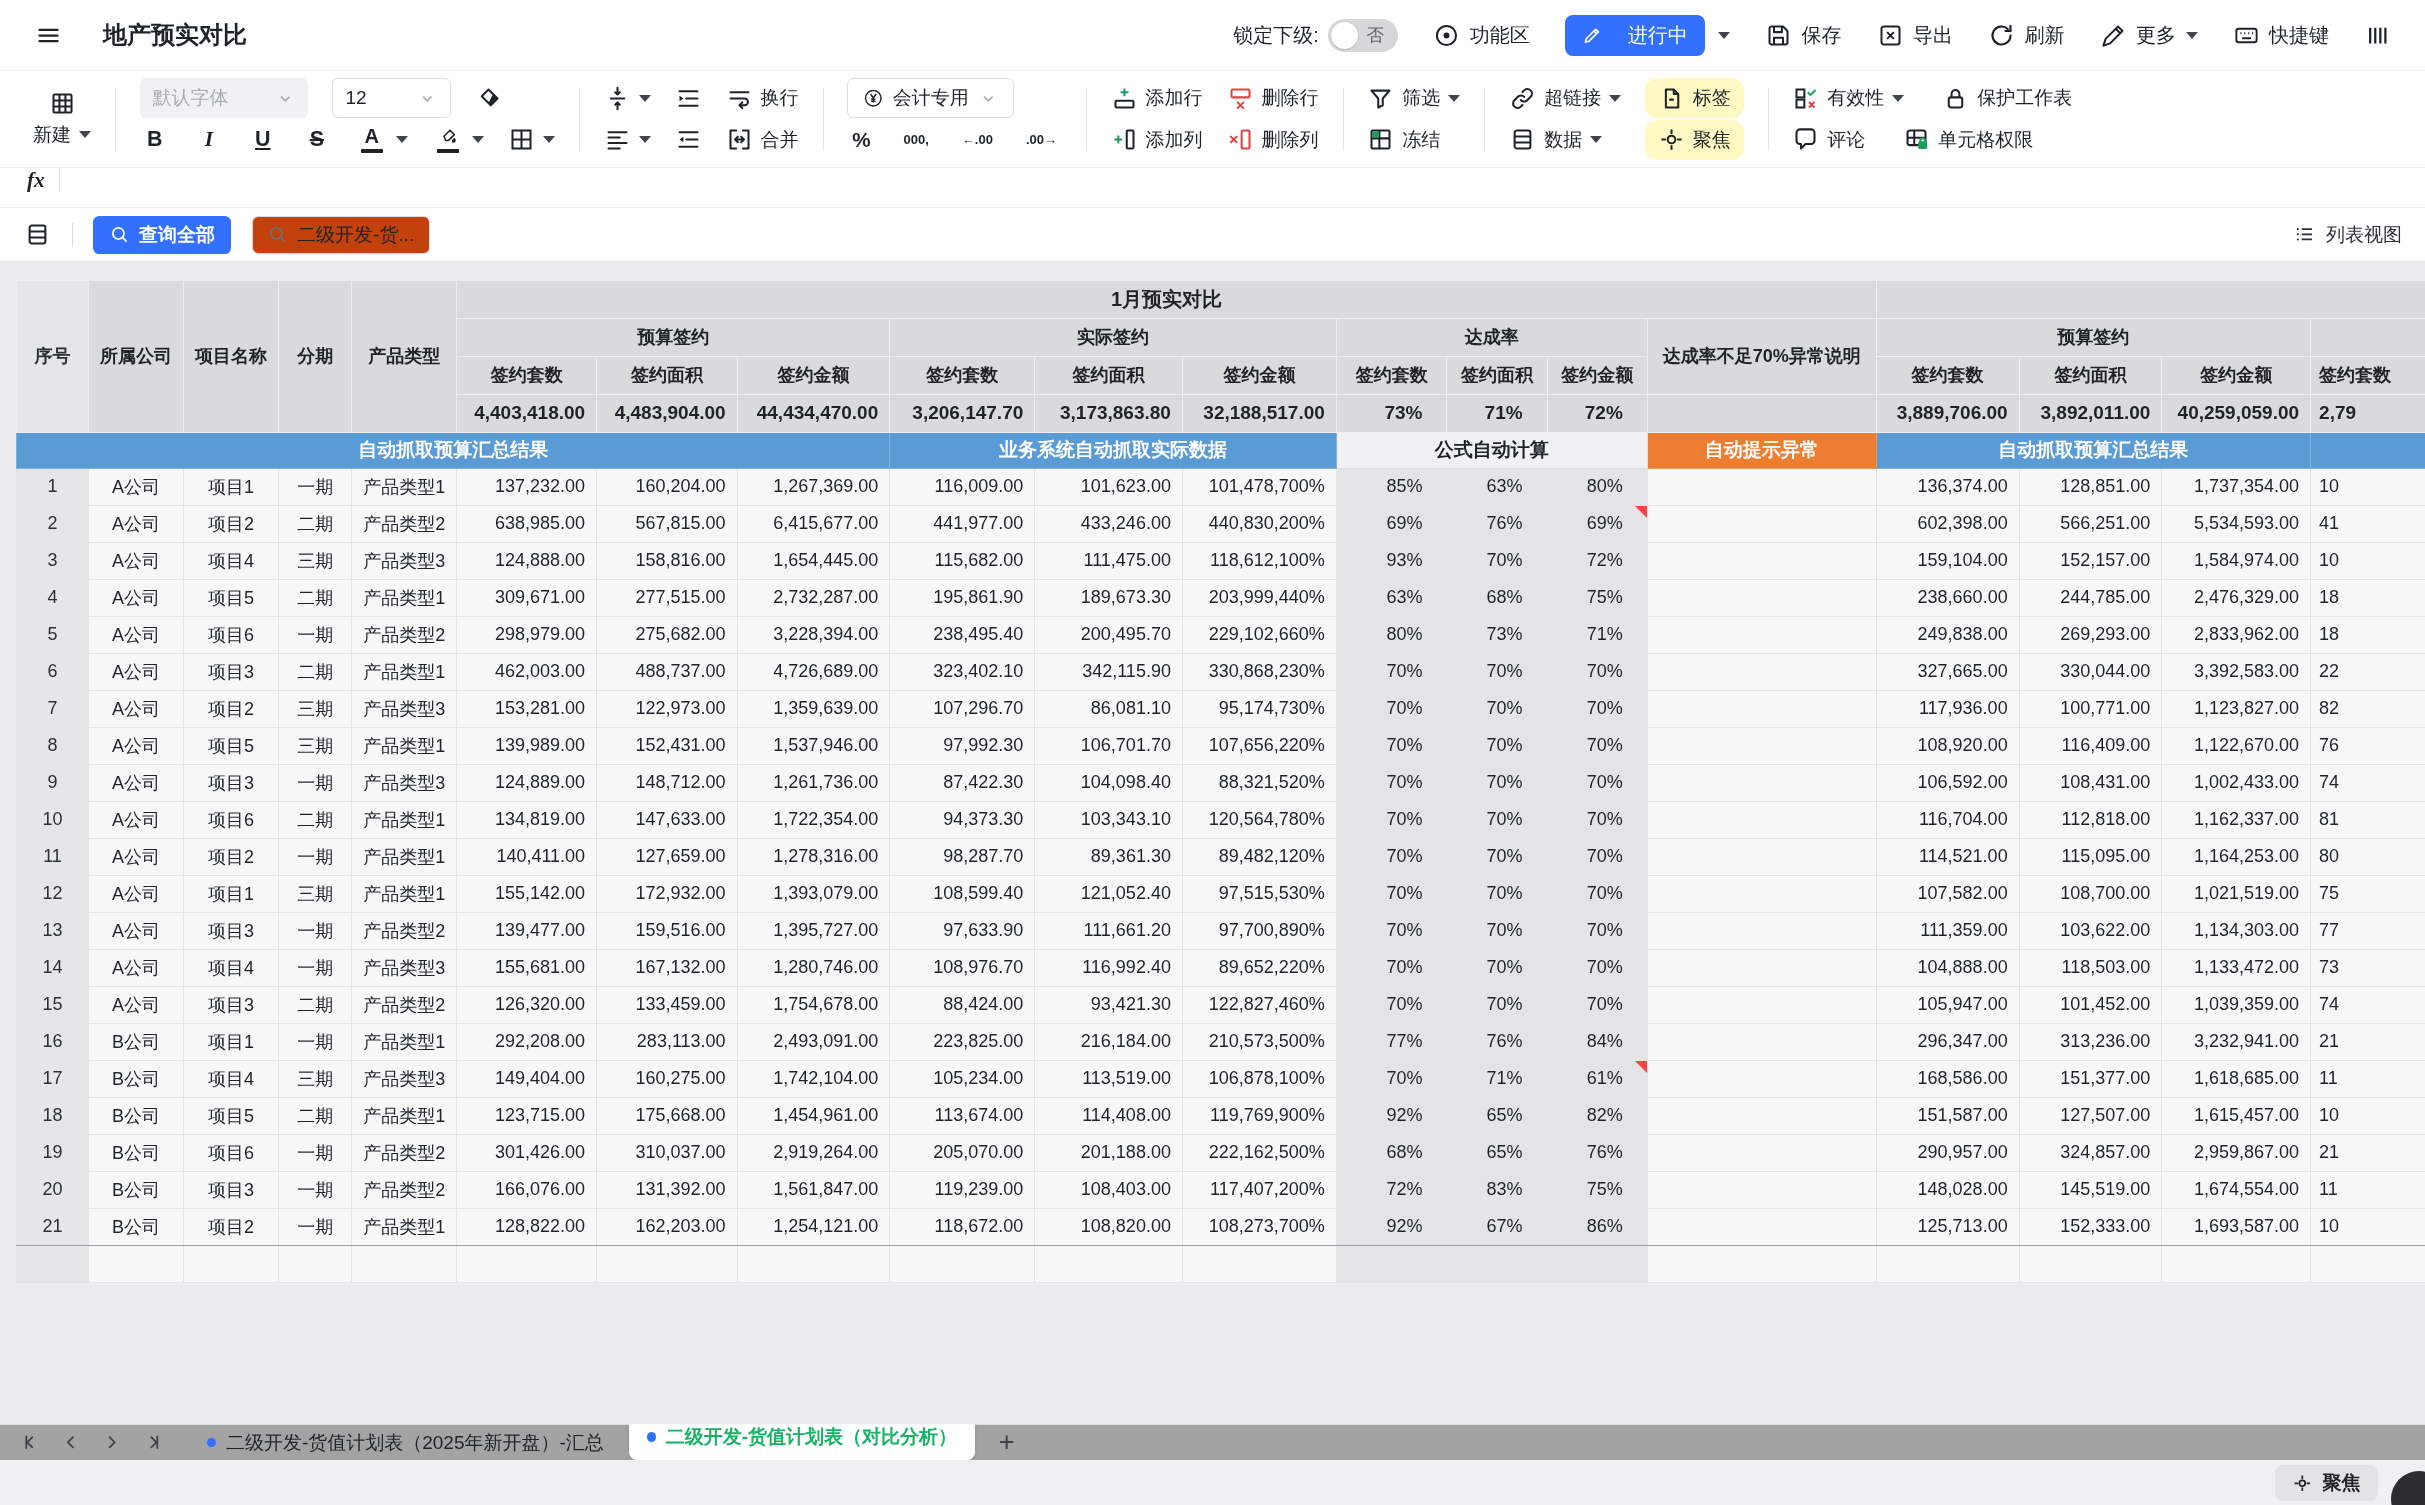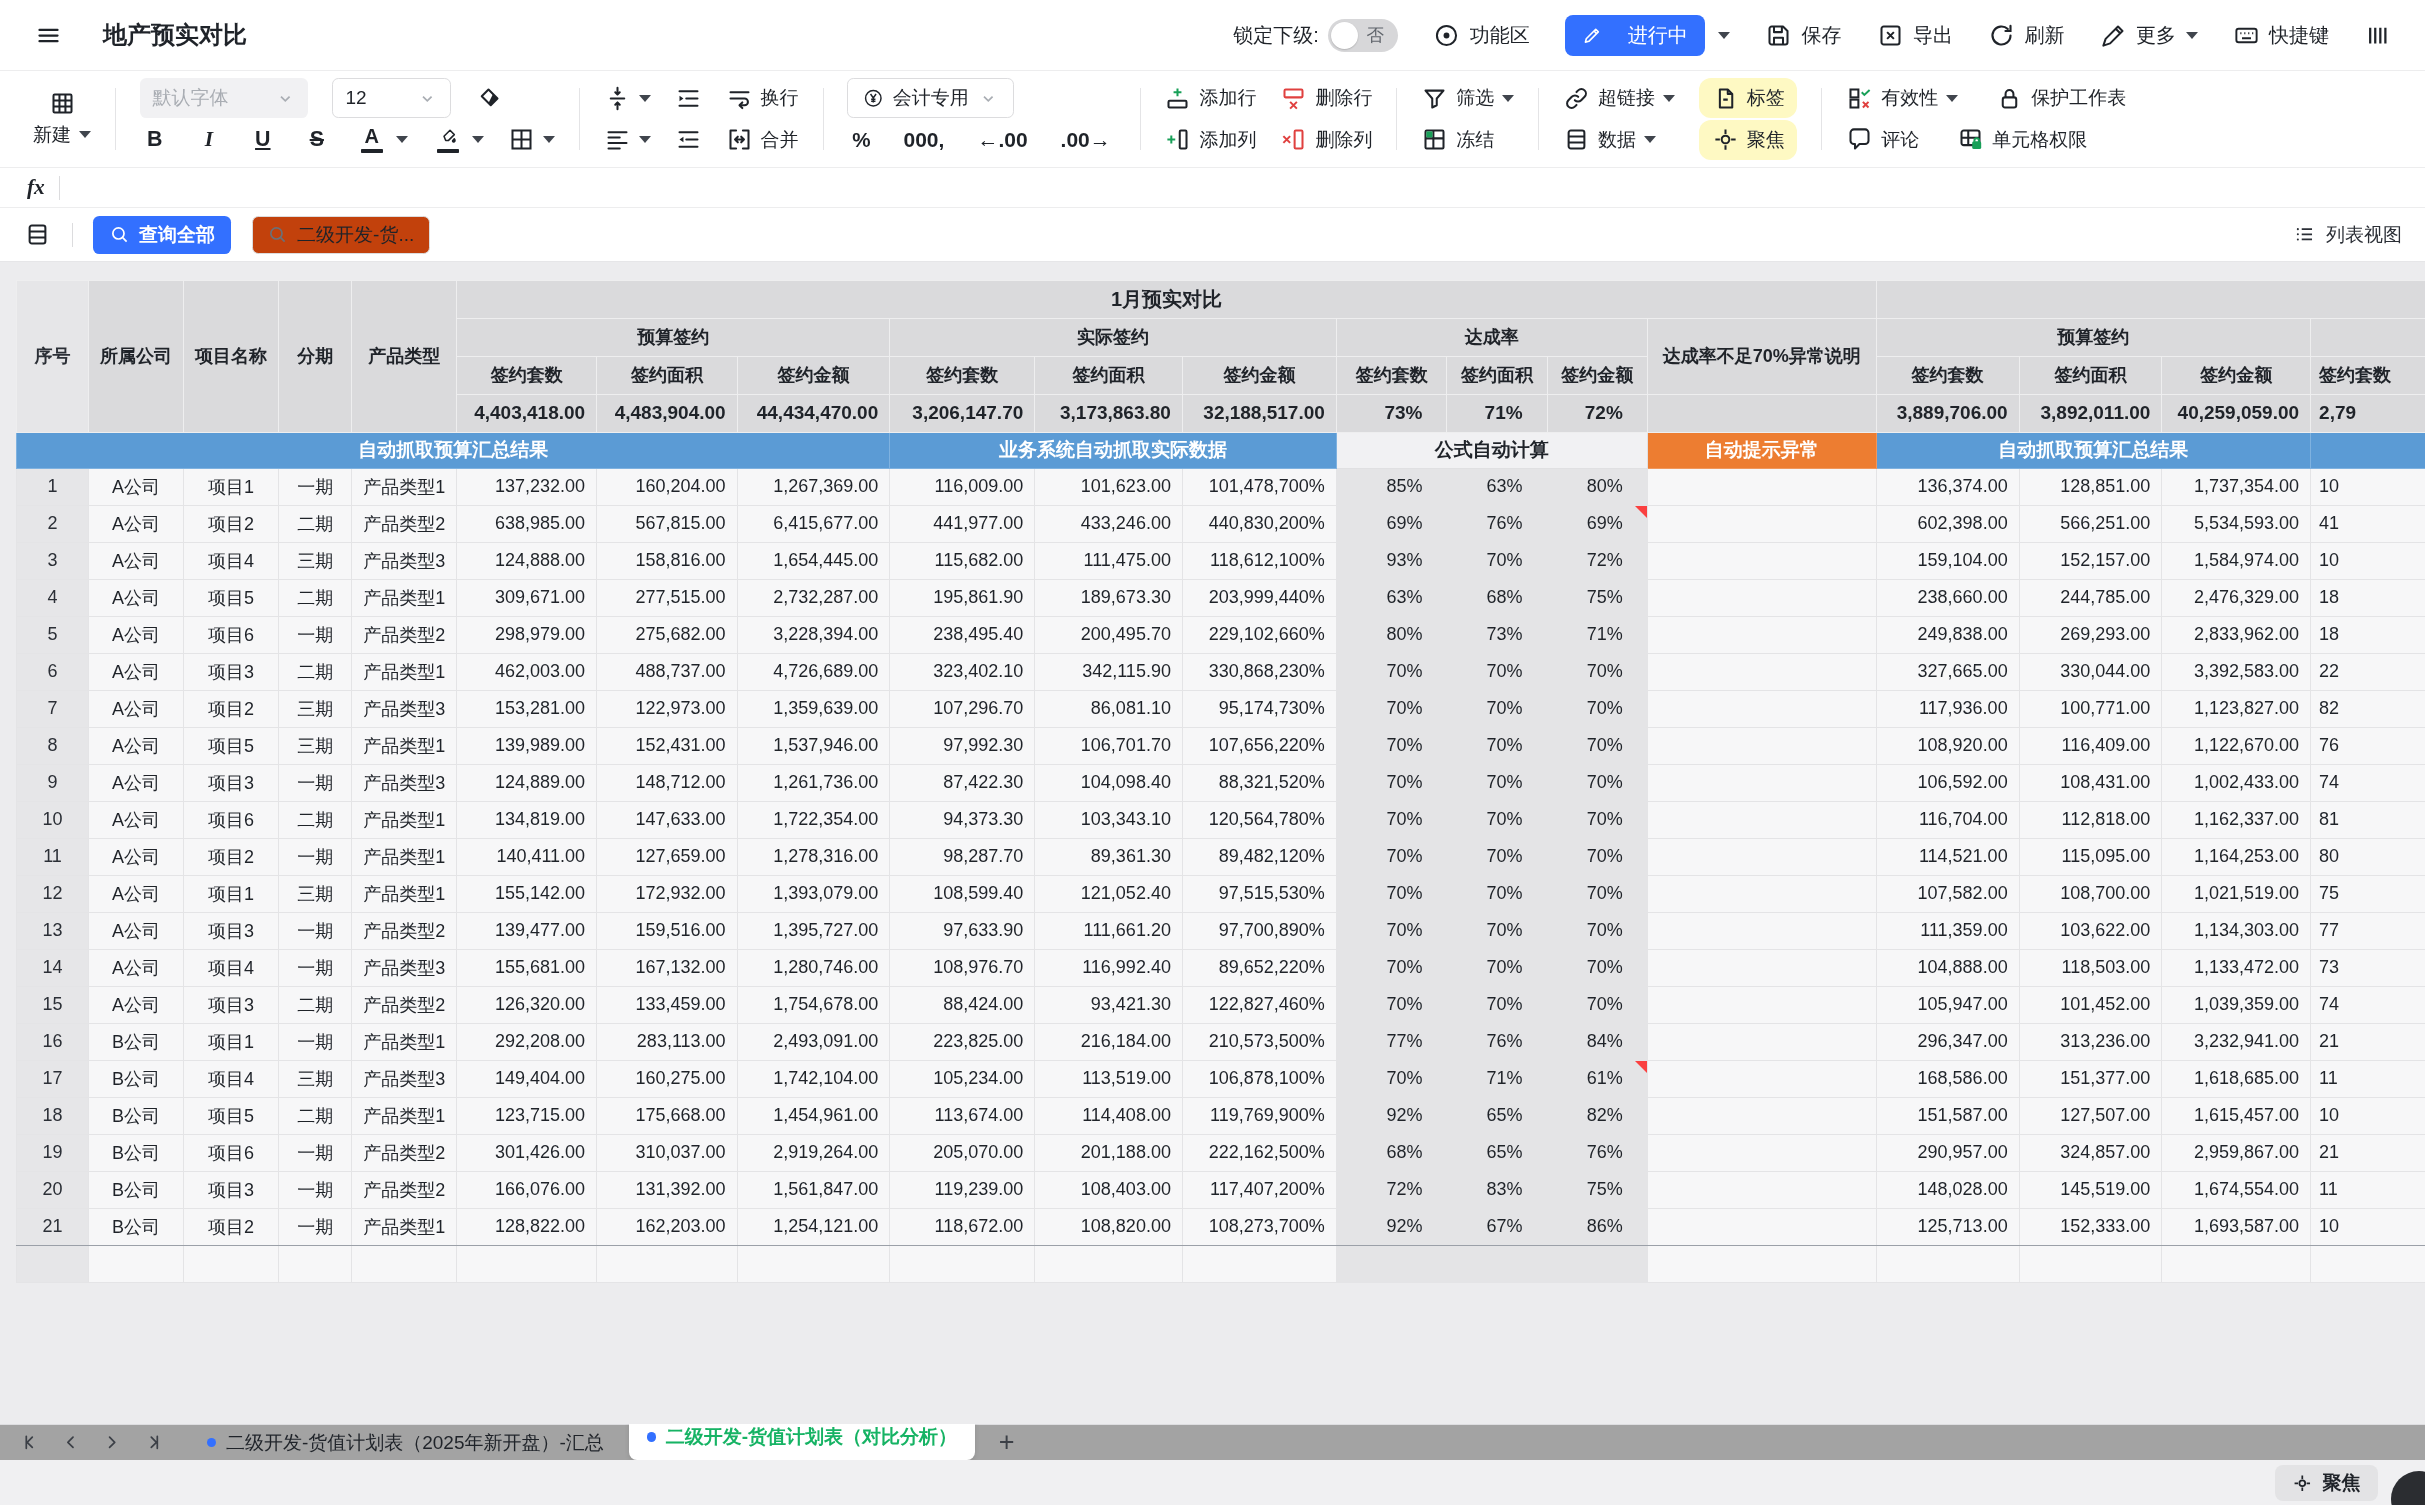--- a/index.html
+++ b/index.html
@@ -35,25 +35,25 @@
 .sel.font{width:168px;background:#f1f1f3;color:#a9adb3}
 .sel.size{width:119px;background:#fff;border:1.2px solid #dcdcde}
 .sel.acc{border:1.2px solid #dcdcde;padding:0 14.3px;gap:9.5px}
 .fmt{font-size:21.4px;width:30px;text-align:center;font-weight:600}
 .fmt.i{font-style:italic;font-family:"Liberation Serif",serif}
 .fmt.u{text-decoration:underline}
 .fmt.s{text-decoration:line-through}
 .colorbtn{display:flex;flex-direction:column;align-items:center;width:32px}
 .colorbtn .glyph{font-size:20px;font-weight:700;line-height:1.05}
 .colorbtn .bar{width:22px;height:4px;background:#1f2329;margin-top:2.4px;border-radius:0.8px}
-.numfmt{font-size:21px;font-weight:700;letter-spacing:0;white-space:nowrap}
+.numfmt{font-size:13px;font-weight:700;letter-spacing:0;white-space:nowrap}
 .hl{background:#fef9c3;border-radius:12px;padding:6.3px 12.7px}
 
 
-.formulabar{height:40px;flex:0 0 auto;display:flex;align-items:center;gap:14px;padding:0 27px;border-bottom:0.8px solid #ededee}
+.formulabar{height:40px;flex:0 0 auto;display:flex;gap:14px;padding:0 27px;border-bottom:0.8px solid #ededee}
 .fx{font-size:21.4px;font-style:italic;font-family:"Liberation Serif",serif;font-weight:700}
 .fdiv{width:0.8px;height:24px;background:#dcdcde}
 .querybar{height:54px;flex:0 0 auto;display:flex;align-items:center;gap:20.6px;padding:0 24px;border-bottom:0.8px solid #e6e6e8}
 .btn-queryall{background:var(--blue);color:#fff;height:38px;border-radius:6.3px;display:flex;align-items:center;gap:9.5px;padding:0 16px;font-size:19px;font-weight:700}
 .chip{height:38px;background:#c2410c;border:1.2px solid #dcdcde;border-radius:6.3px;display:flex;align-items:center;gap:9.5px;padding:0 14.3px;font-size:19px}
 .listview{margin-left:auto;display:flex;align-items:center;gap:11px;font-size:19px;color:#2b2f36}
 
 
 .canvas{flex:1;background:#ececee;position:relative;overflow:hidden}
 table{border-collapse:collapse;table-layout:fixed;position:absolute;left:16px;top:17.5px;background:#f7f7f8}

